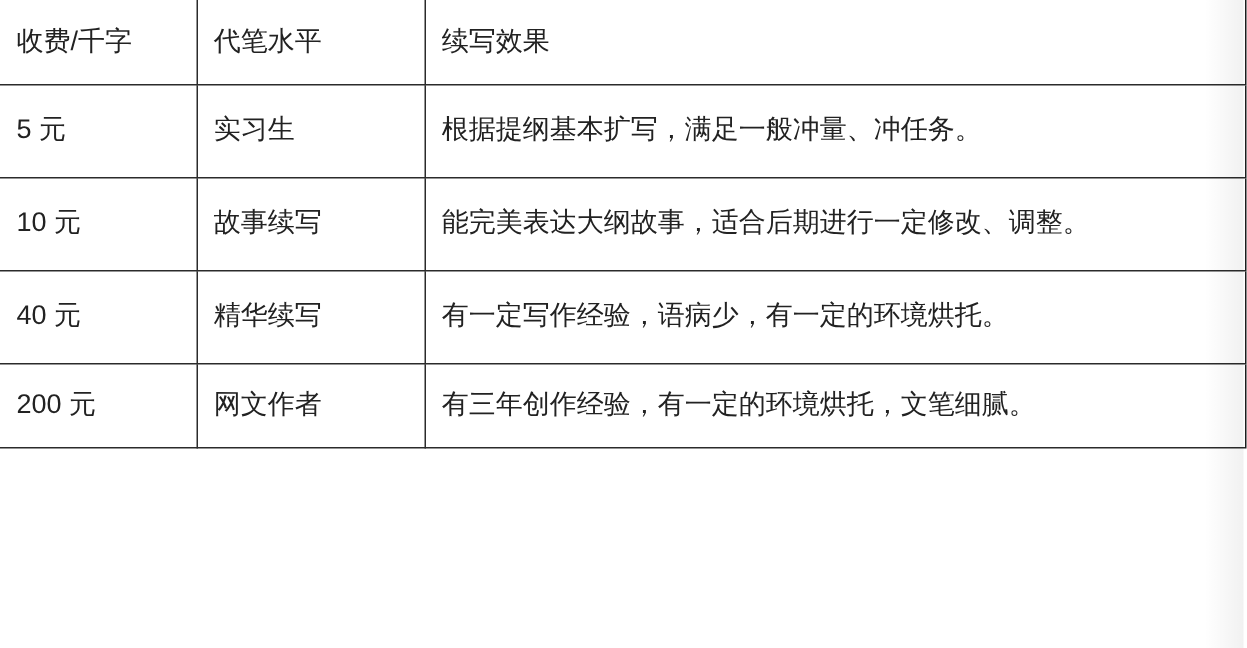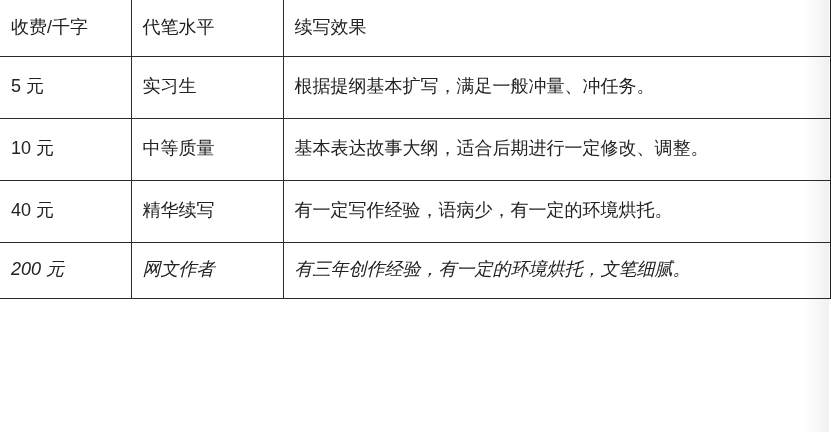--- a/index.html
+++ b/index.html
@@ -35,21 +35,21 @@
     overflow: hidden;
   }
   th:last-child, td:last-child {
     border-right: 2px solid #1c1c1c;
     margin-left: 32px;
   }
   thead tr { height: 56px; }
   thead th { border-bottom: 1px solid #2b2b2b; }
   tbody tr { height: 62px; }
   tbody td { border-bottom: 1px solid #2b2b2b; }
-  tbody tr.last { height: 56px; font-style: italic; }
+  tbody tr.last { height: 56px; }
   .right-shade {
     position: absolute;
     top: 0;
     right: 2px;
     width: 26px;
     height: 432px;
     background: linear-gradient(to right, rgba(0,0,0,0), rgba(0,0,0,0.055));
     pointer-events: none;
   }
 </style>
@@ -70,22 +70,22 @@
     </tr>
   </thead>
   <tbody>
     <tr>
       <td>5 元</td>
       <td>实习生</td>
       <td>根据提纲基本扩写，满足一般冲量、冲任务。</td>
     </tr>
     <tr>
       <td>10 元</td>
-      <td>中等质量</td>
-      <td>基本表达故事大纲，适合后期进行一定修改、调整。</td>
+      <td>故事续写</td>
+      <td>能完美表达大纲故事，适合后期进行一定修改、调整。</td>
     </tr>
     <tr>
       <td>40 元</td>
       <td>精华续写</td>
       <td>有一定写作经验，语病少，有一定的环境烘托。</td>
     </tr>
     <tr class="last">
       <td>200 元</td>
       <td>网文作者</td>
       <td>有三年创作经验，有一定的环境烘托，文笔细腻。</td>

